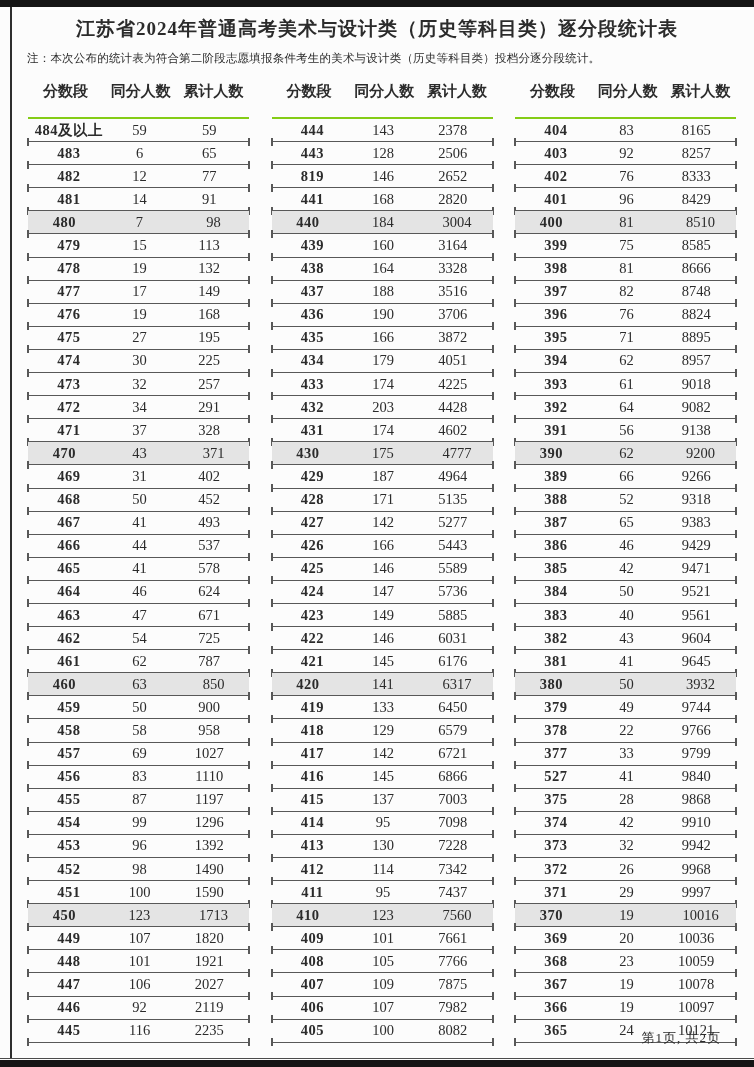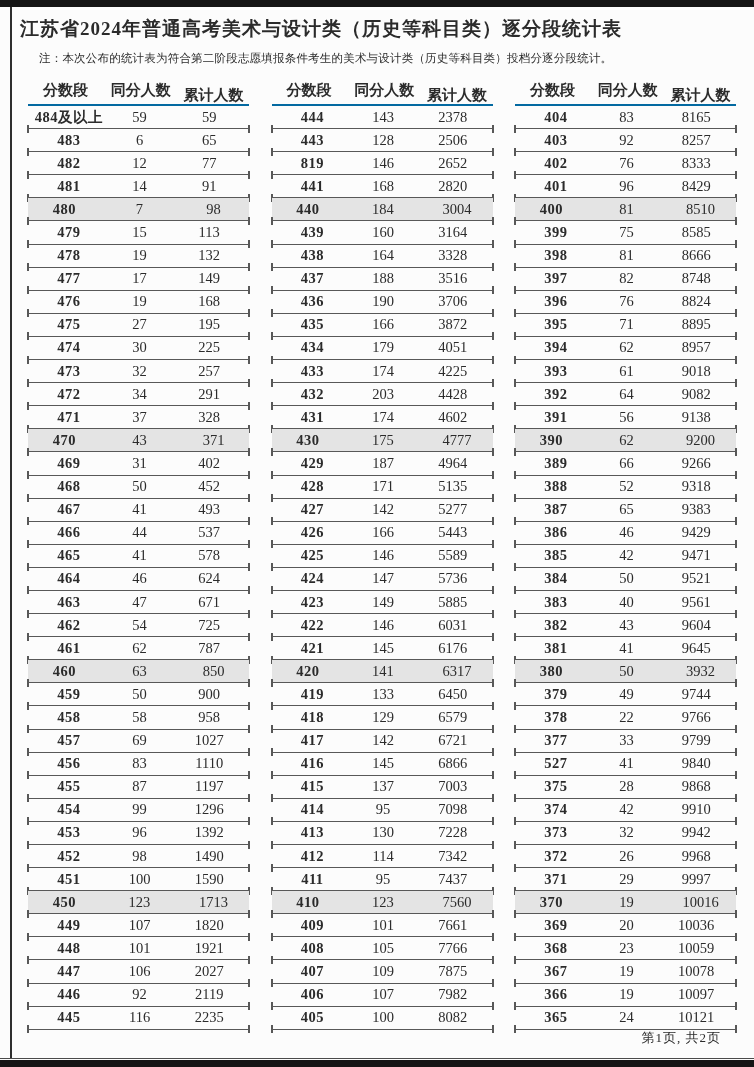--- a/index.html
+++ b/index.html
@@ -9,35 +9,35 @@
     font-family:"Liberation Serif","DejaVu Serif",serif;
     color:var(--text,#2b2b2b);
   }
   .top-strip { position:absolute; top:0; left:0; width:754px; height:7px; background:#151515; }
   .left-line { position:absolute; top:7px; left:10px; width:2px; height:1052px; background:#2e2e2e; }
   .bottom-line { position:absolute; top:1058px; left:0; width:754px; height:1px; background:#4a4a4a; }
   .bottom-strip { position:absolute; top:1060px; left:0; width:754px; height:7px; background:#151515; }
 
   .title {
     position:absolute; top:16px; left:20px; width:714px;
-    text-align:left; font-size:19px; font-weight:bold; letter-spacing:1px;
+    text-align:center; font-size:19px; font-weight:bold; letter-spacing:1px;
   }
   .note {
     position:absolute; top:51px; left:27px; width:700px;
-    font-size:11.5px; letter-spacing:0.2px;margin-left:12px;
+    font-size:11.5px; letter-spacing:0.2px;
   }
 
   .columns {
     position:absolute; top:79px; left:28px; width:708px;
     display:flex; justify-content:space-between;
   }
   .table-column { width:221px; }
   .col-header {
-    display:flex; align-items:center; height:22px;
-    padding-bottom:3px; border-bottom:2px solid #0369a1;
+    display:flex; align-items:flex-end; height:22px;
+    padding-bottom:16px; border-bottom:2px solid #84cc16;
     font-weight:bold; font-size:15px;
   }
   .col-header .h { text-align:center; white-space:nowrap; }
   .col-header .h0 { width:34%; }
   .col-header .h1 { width:34%; }
   .col-header .h2 { width:32%;margin-top:10px; }
 
   .t-row {
     position:relative; display:flex; align-items:center;
     height:23.1px; box-sizing:border-box;

